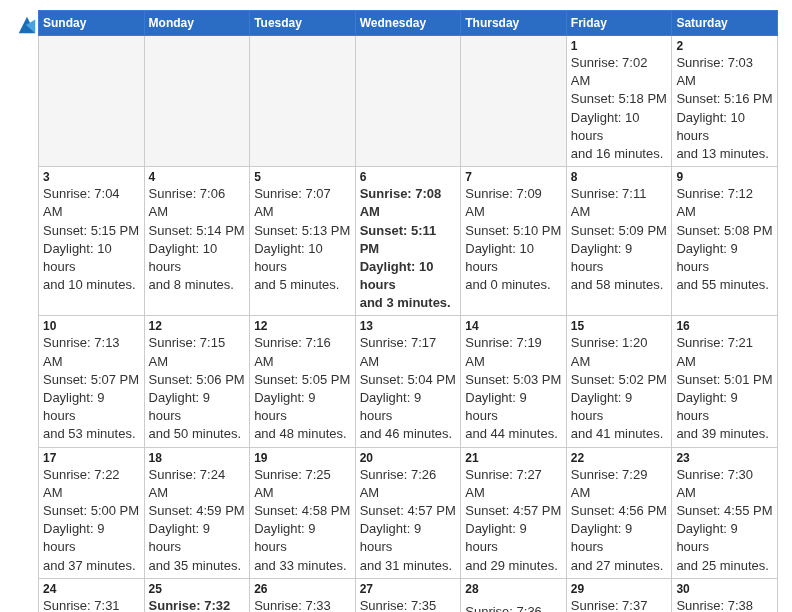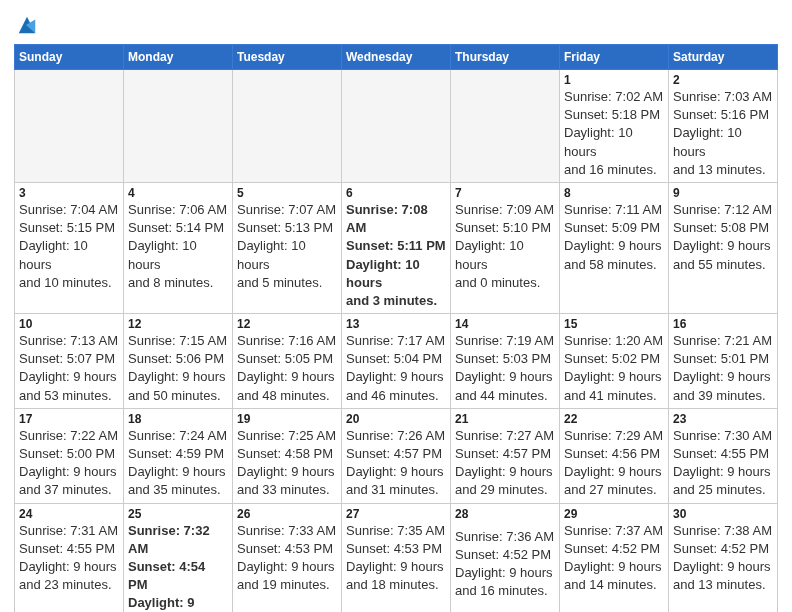--- a/index.html
+++ b/index.html
@@ -8,21 +8,21 @@
       height: 612px;
       font-family: Arial, Helvetica, sans-serif;
       background: #fff;
       overflow: hidden;
     }
     .page {
       width: 792px;
       height: 612px;
       padding: 10px 14px 10px 14px;
       display: flex;
-      flex-direction: column;
+      flex-direction: row;
     }
     .header {
       display: flex;
       align-items: flex-start;
       justify-content: space-between;
       margin-bottom: 8px;
     }
     .logo {
       display: flex;
       align-items: center;

